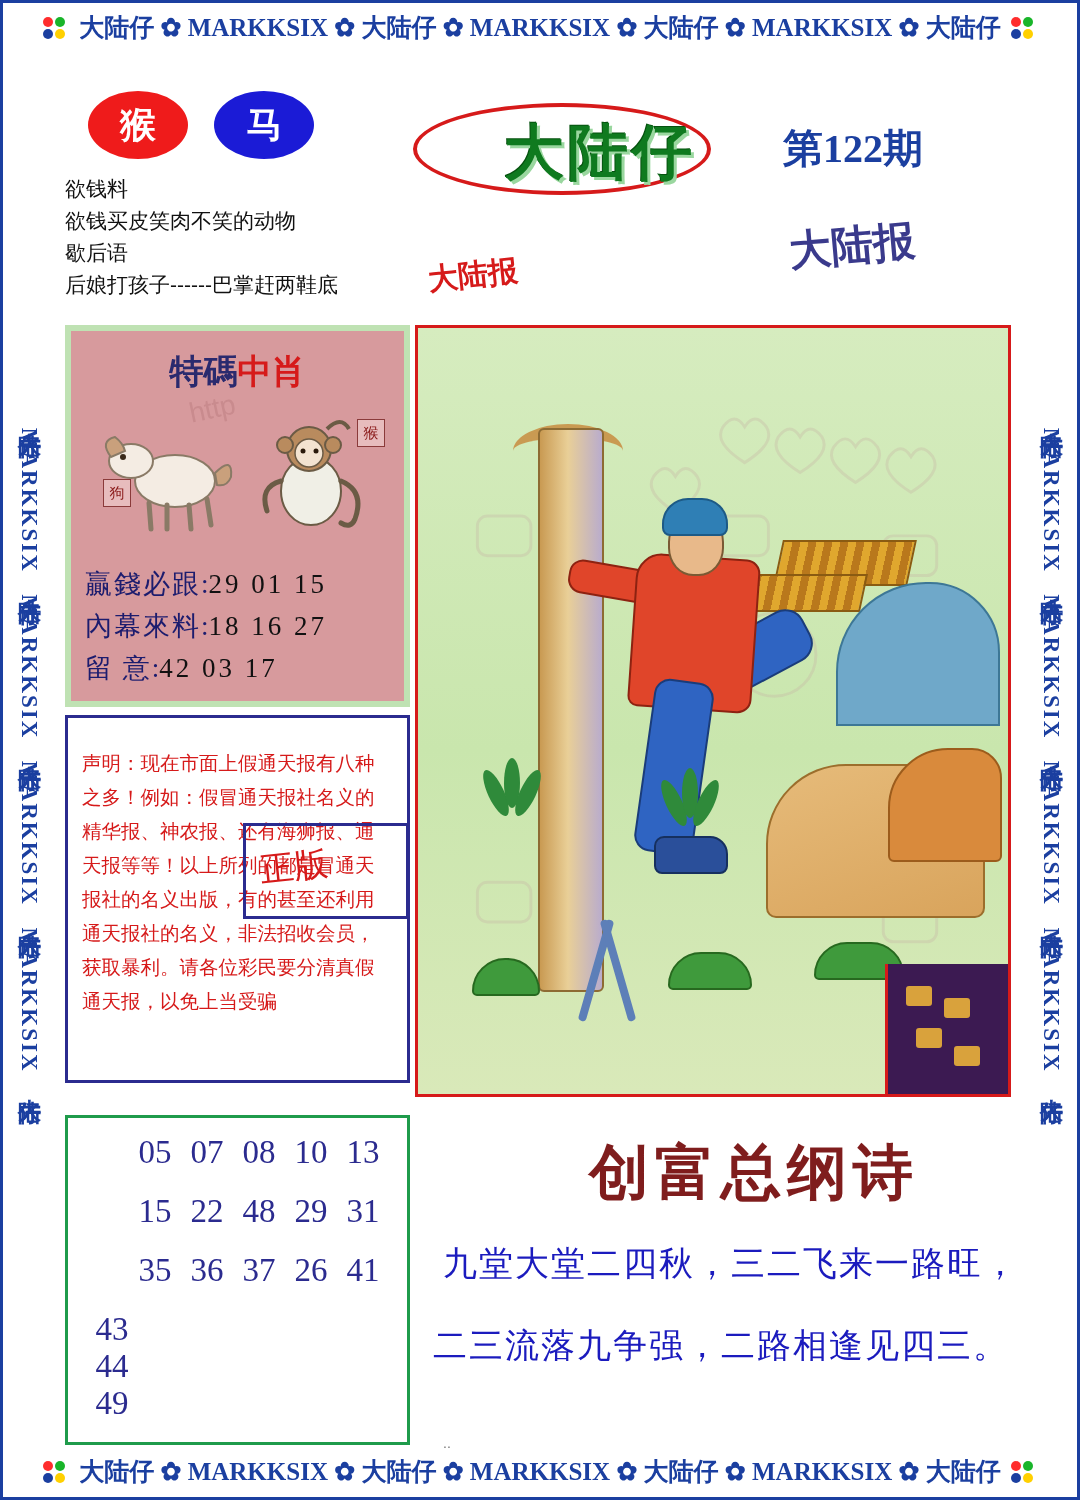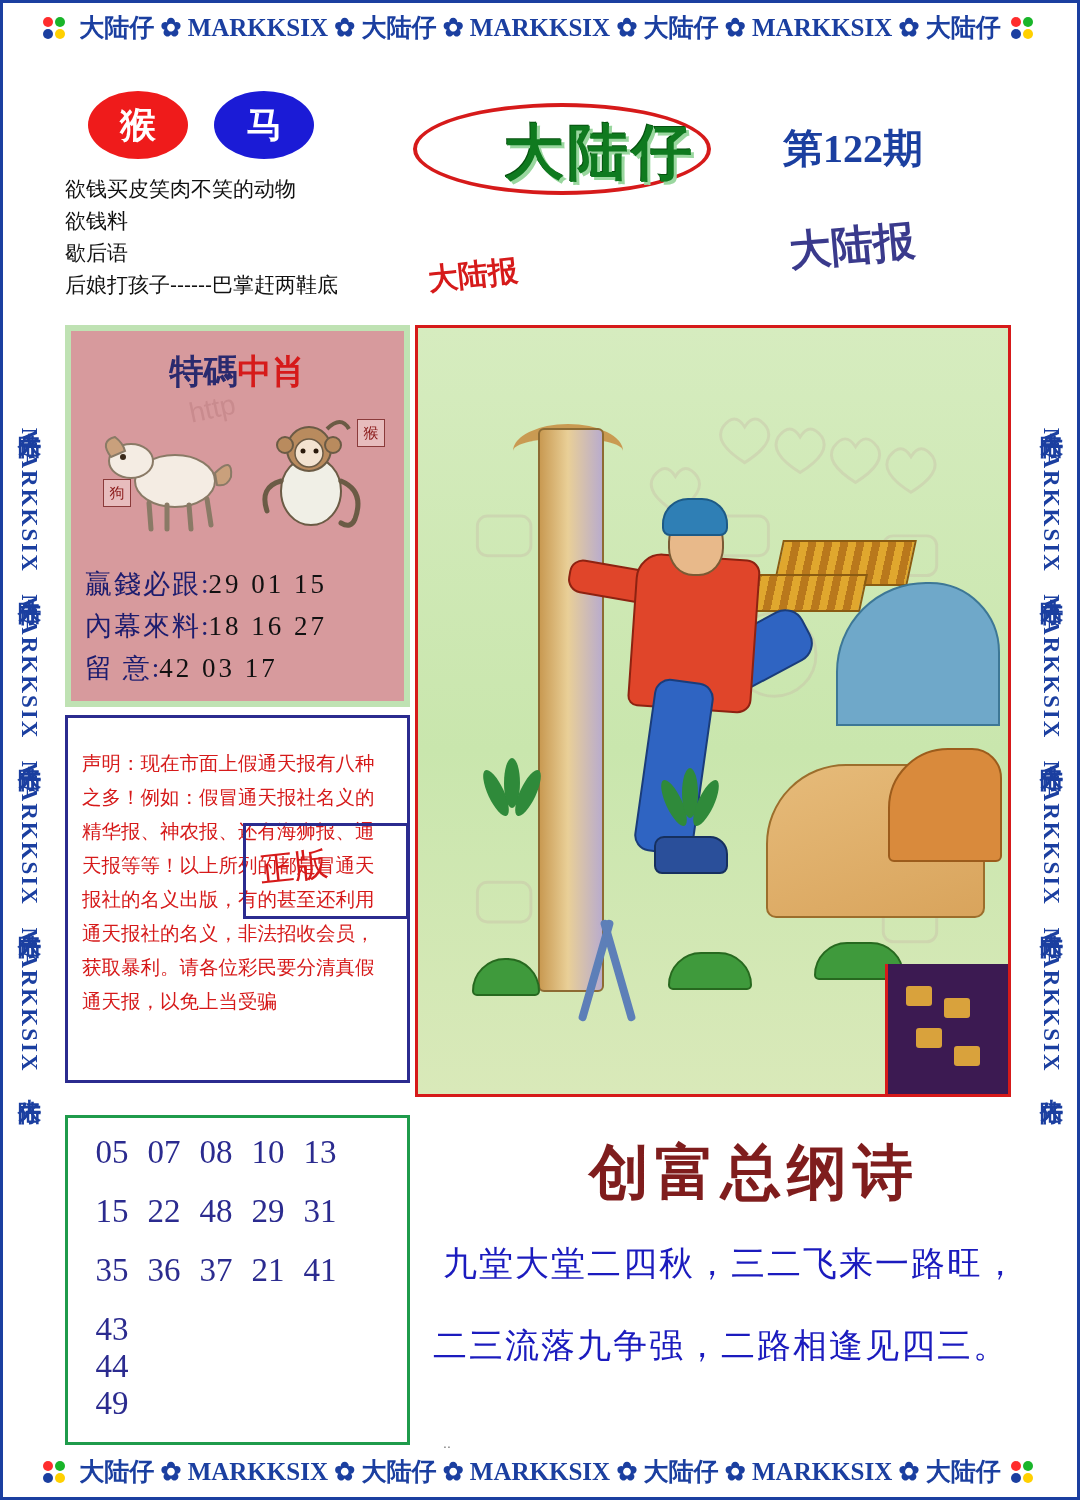--- a/index.html
+++ b/index.html
@@ -162,21 +162,21 @@
     transform:rotate(-6deg);font-family:"Liberation Serif", serif;
   }
 
   
   .numbox{
     position:absolute;left:62px;top:1112px;width:345px;height:330px;
     border:3px solid #1f9b4b;box-sizing:border-box;
     padding:16px 10px;
   }
   .numrow{
-    display:flex;justify-content:flex-start;
+    display:flex;justify-content:flex-end;
     font-family:"Liberation Serif", serif;
     font-size:33px;color:#2b2b8f;
     margin-bottom:22px;padding:0 8px;
   }
   .numrow span{width:52px;text-align:center;}
   .numrow.short{justify-content:flex-start;flex-direction:column;}
   .numrow.short span{margin-right:22px;}
 
   
   .picture{
@@ -333,22 +333,22 @@
     <span class="zodiac blue">马</span>
   </div>
 
   <div class="title-ellipse"></div>
   <div class="title-main">大陆仔</div>
   <div class="issue">第122期</div>
   <div class="brand-right">大陆报</div>
   <div class="brand-mid">大陆报</div>
 
   <div class="riddle">
+    <div>欲钱料</div>
     <div>欲钱买皮笑肉不笑的动物</div>
-    <div>欲钱料</div>
     <div>歇后语</div>
     <div>后娘打孩子------巴掌赶两鞋底</div>
   </div>
 
   <div class="pinkbox">
     <div class="pb-title">
       <span>特碼</span><span class="hl">中肖</span>
     </div>
     <div class="pb-watermark">http</div>
 
@@ -406,21 +406,21 @@
       <span>15</span>
       <span>22</span>
       <span>48</span>
       <span>29</span>
       <span>31</span>
     </div>
     <div class="numrow">
       <span>35</span>
       <span>36</span>
       <span>37</span>
-      <span>21</span>
+      <span>26</span>
       <span>41</span>
     </div>
     <div class="numrow short">
       <span>43</span>
       <span>44</span>
       <span>49</span>
     </div>
   </div>
 
   <div class="picture">

